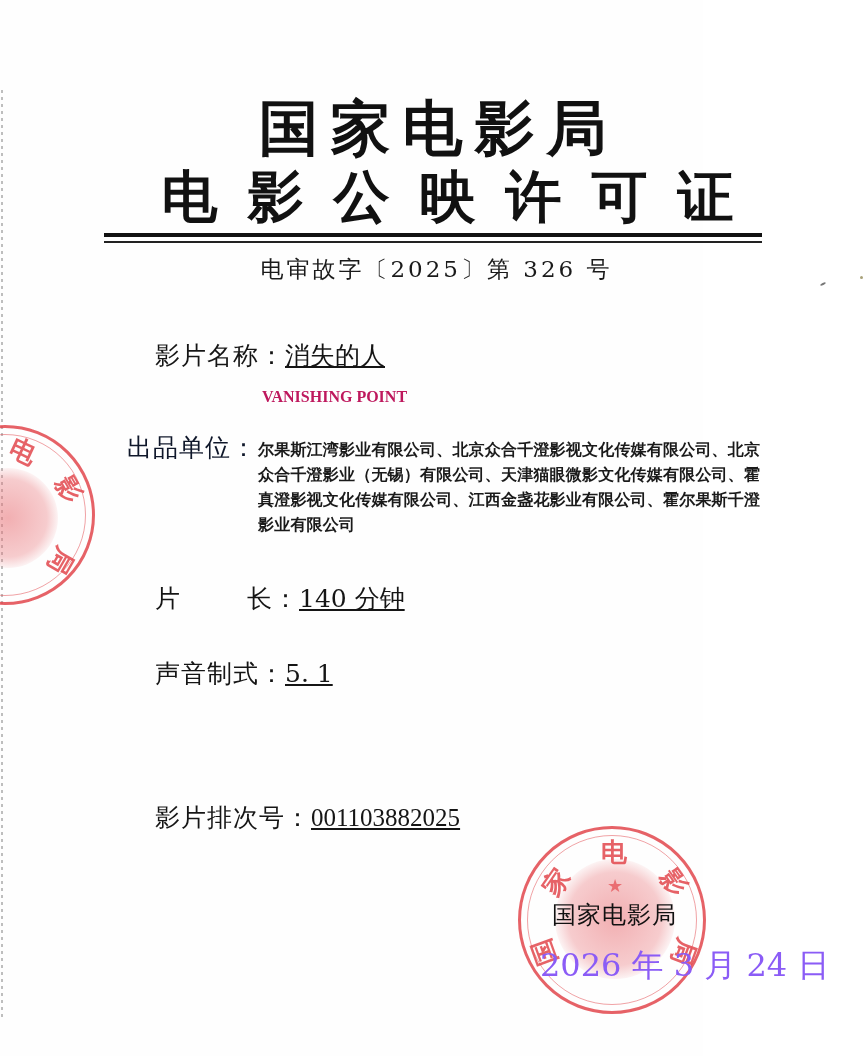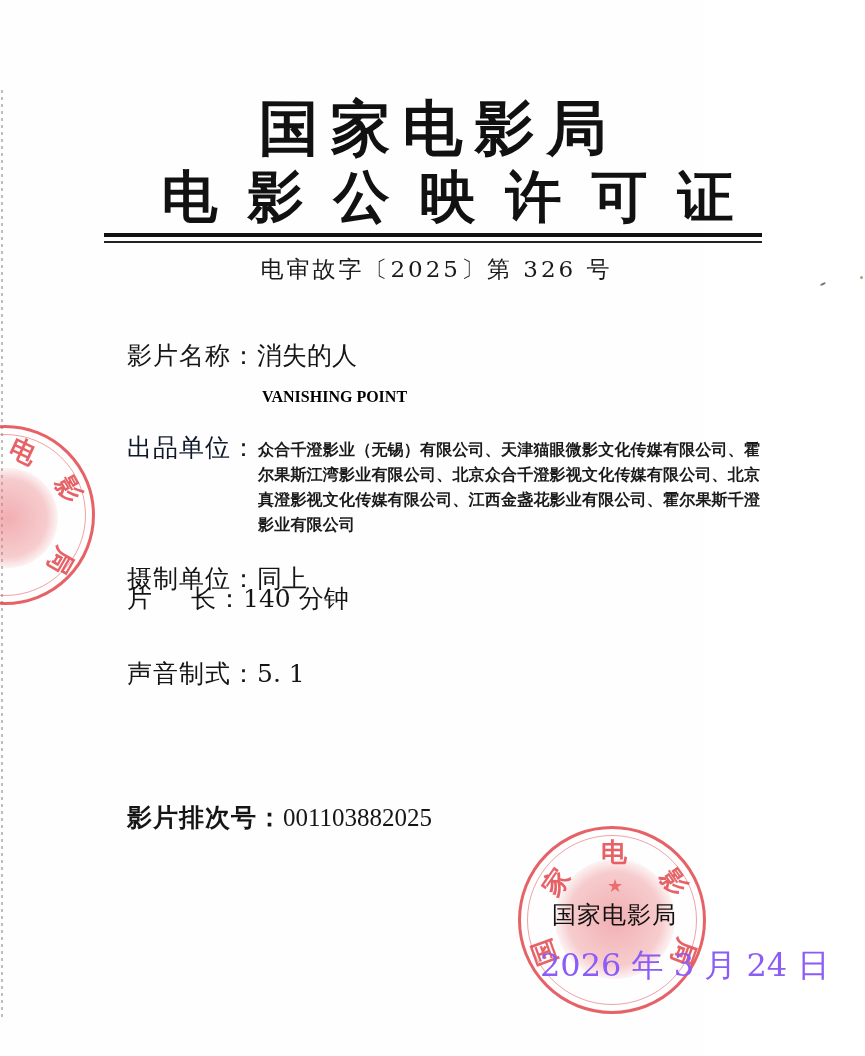--- a/index.html
+++ b/index.html
@@ -85,37 +85,39 @@
       position: absolute;
       left: 127px;
       font-size: 25px;
       line-height: 32px;
       white-space: nowrap;
       color: #151515;
     }
     .field .label {
       font-family: "DejaVu Sans", "Liberation Sans", sans-serif;
       letter-spacing: 1px;
+      margin-left: 28px;
     }
     .field .value {
       font-family: "DejaVu Serif", "Liberation Serif", serif;
+      text-decoration: underline;
     }
     .label-sp {
       display: inline-block;
       width: 64px;
     }
     .title-en {
       position: absolute;
       left: 262px;
       top: 386px;
       font-family: "Liberation Serif", "DejaVu Serif", serif;
       font-weight: bold;
       font-size: 16px;
       line-height: 22px;
-      color: #000000;
+      color: #be185d;
       letter-spacing: 0px;
     }
     .producers-label {
       position: absolute;
       left: 127px;
       top: 432px;
       font-family: "DejaVu Sans", "Liberation Sans", sans-serif;
       font-size: 25px;
       line-height: 32px;
       letter-spacing: 1px;
@@ -131,21 +133,21 @@
       font-size: 16px;
       line-height: 25px;
       color: #1a1a1a;
       letter-spacing: 0.2px;
     }
     .producers-text .line {
       display: block;
       white-space: nowrap;
     }
     .bold-field .label, .bold-field .value {
-      font-weight: bold;
+      font-weight: normal;
     }
     .bold-field .value {
       font-family: "Liberation Serif", "DejaVu Serif", serif;
       font-weight: normal;
     }
     
     .seal {
       position: absolute;
       border-radius: 50%;
       border: 3px solid rgba(226, 70, 76, 0.85);
@@ -235,29 +237,26 @@
     <span class="seal-char" style="left:130px; top:120px; transform:rotate(120deg);">局</span>
   </div>
 
   <div class="field" style="top:340px;">
     <span class="label">影片名称：</span><span class="value">消失的人</span>
   </div>
   <div class="title-en">VANISHING POINT</div>
 
   <div class="producers-label">出品单位：</div>
   <div class="producers-text">
+    <span class="line">尔果斯江湾影业有限公司、北京众合千澄影视文化传媒有限公司、北京</span>
     <span class="line">众合千澄影业（无锡）有限公司、天津猫眼微影文化传媒有限公司、霍</span>
-    <span class="line">尔果斯江湾影业有限公司、北京众合千澄影视文化传媒有限公司、北京</span>
     <span class="line">真澄影视文化传媒有限公司、江西金盏花影业有限公司、霍尔果斯千澄</span>
     <span class="line">影业有限公司</span>
   </div>
 
-  <div class="field" style="top:563px;">
-    <span class="label">摄制单位：</span><span class="value">同上</span>
-  </div>
 
   <div class="field" style="top:583px;">
     <span class="label label-sp">片</span><span class="label">长：</span><span class="value">140 分钟</span>
   </div>
 
   <div class="field" style="top:658px;">
     <span class="label">声音制式：</span><span class="value">5. 1</span>
   </div>
 
 

